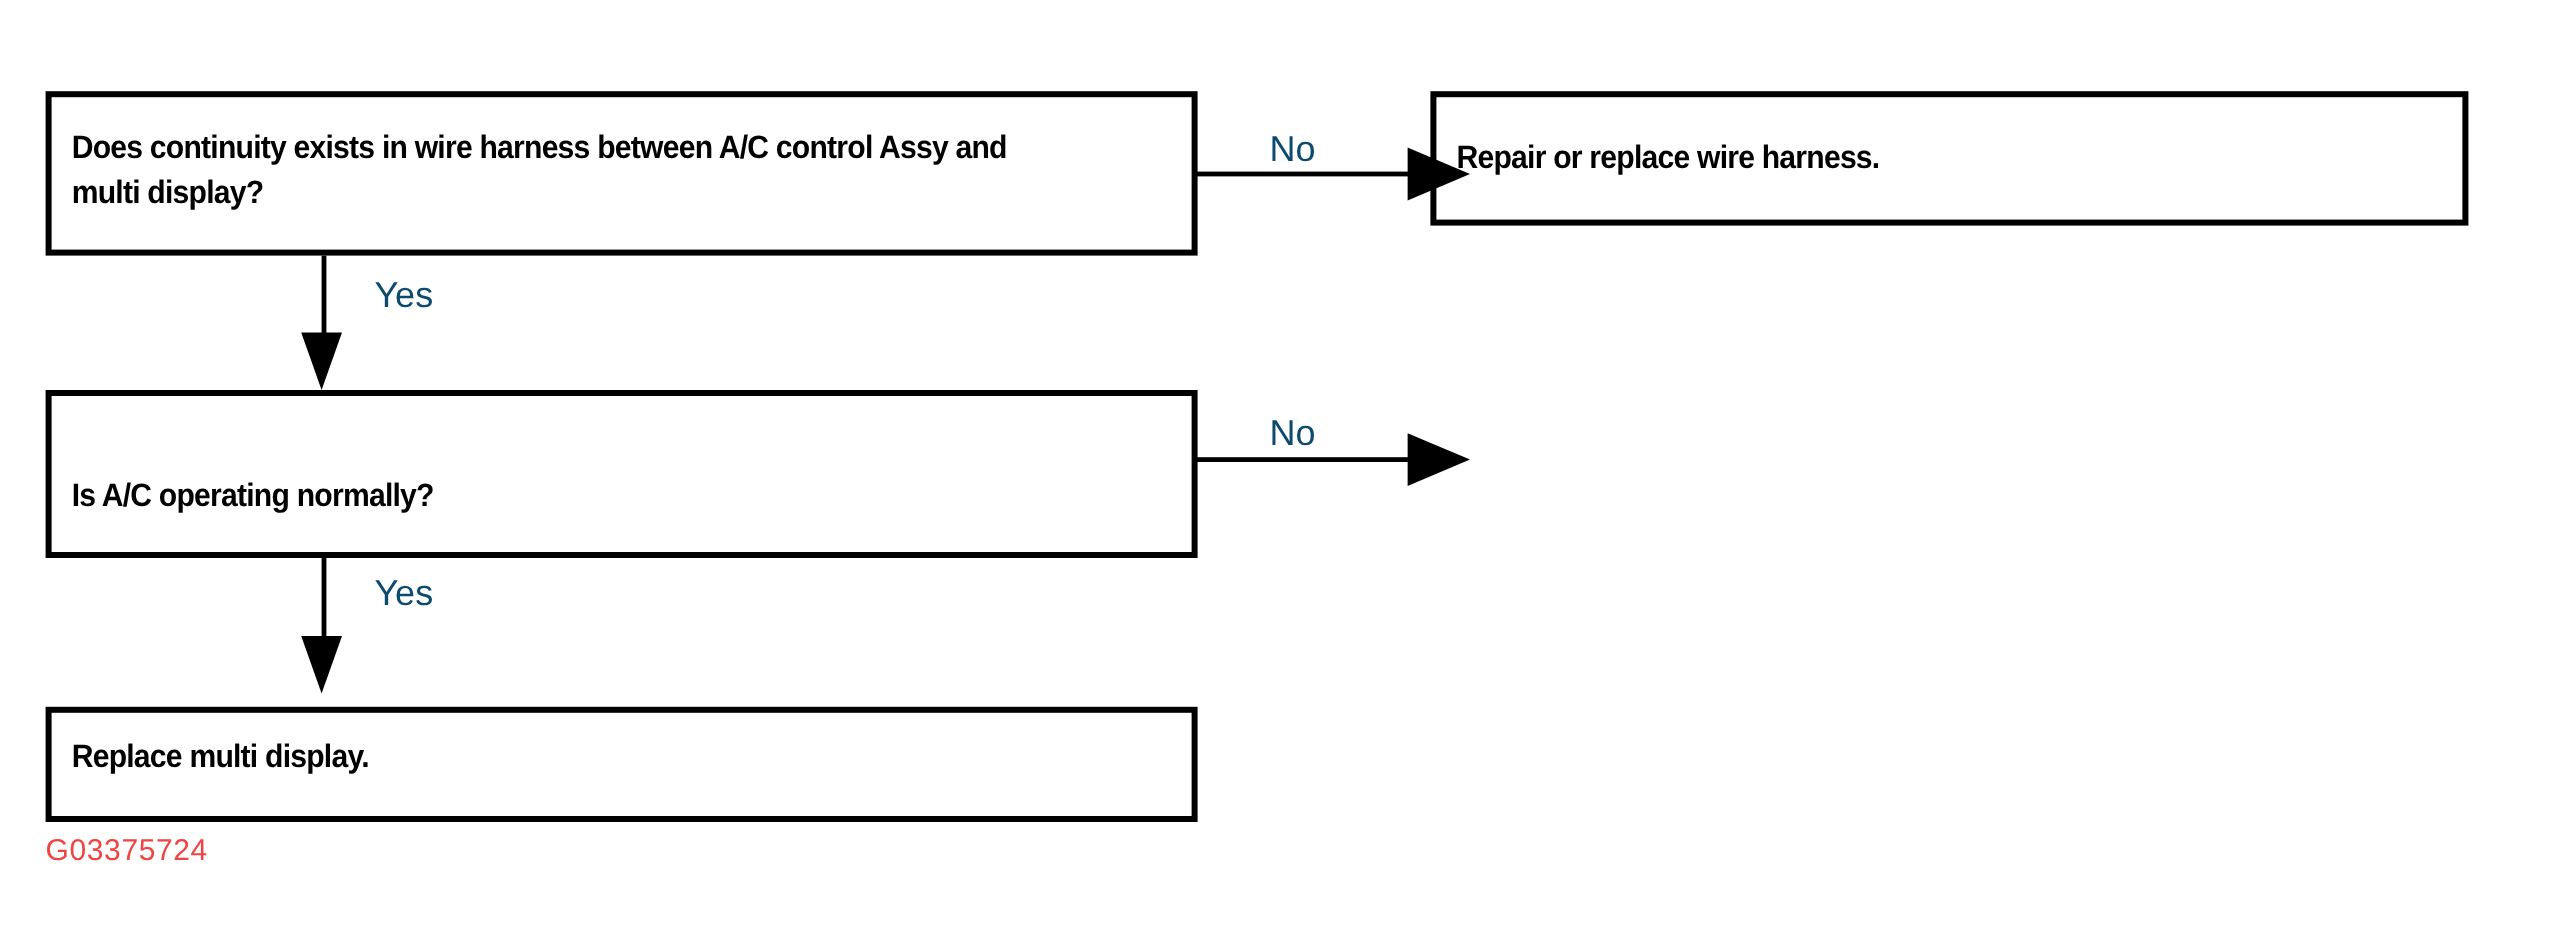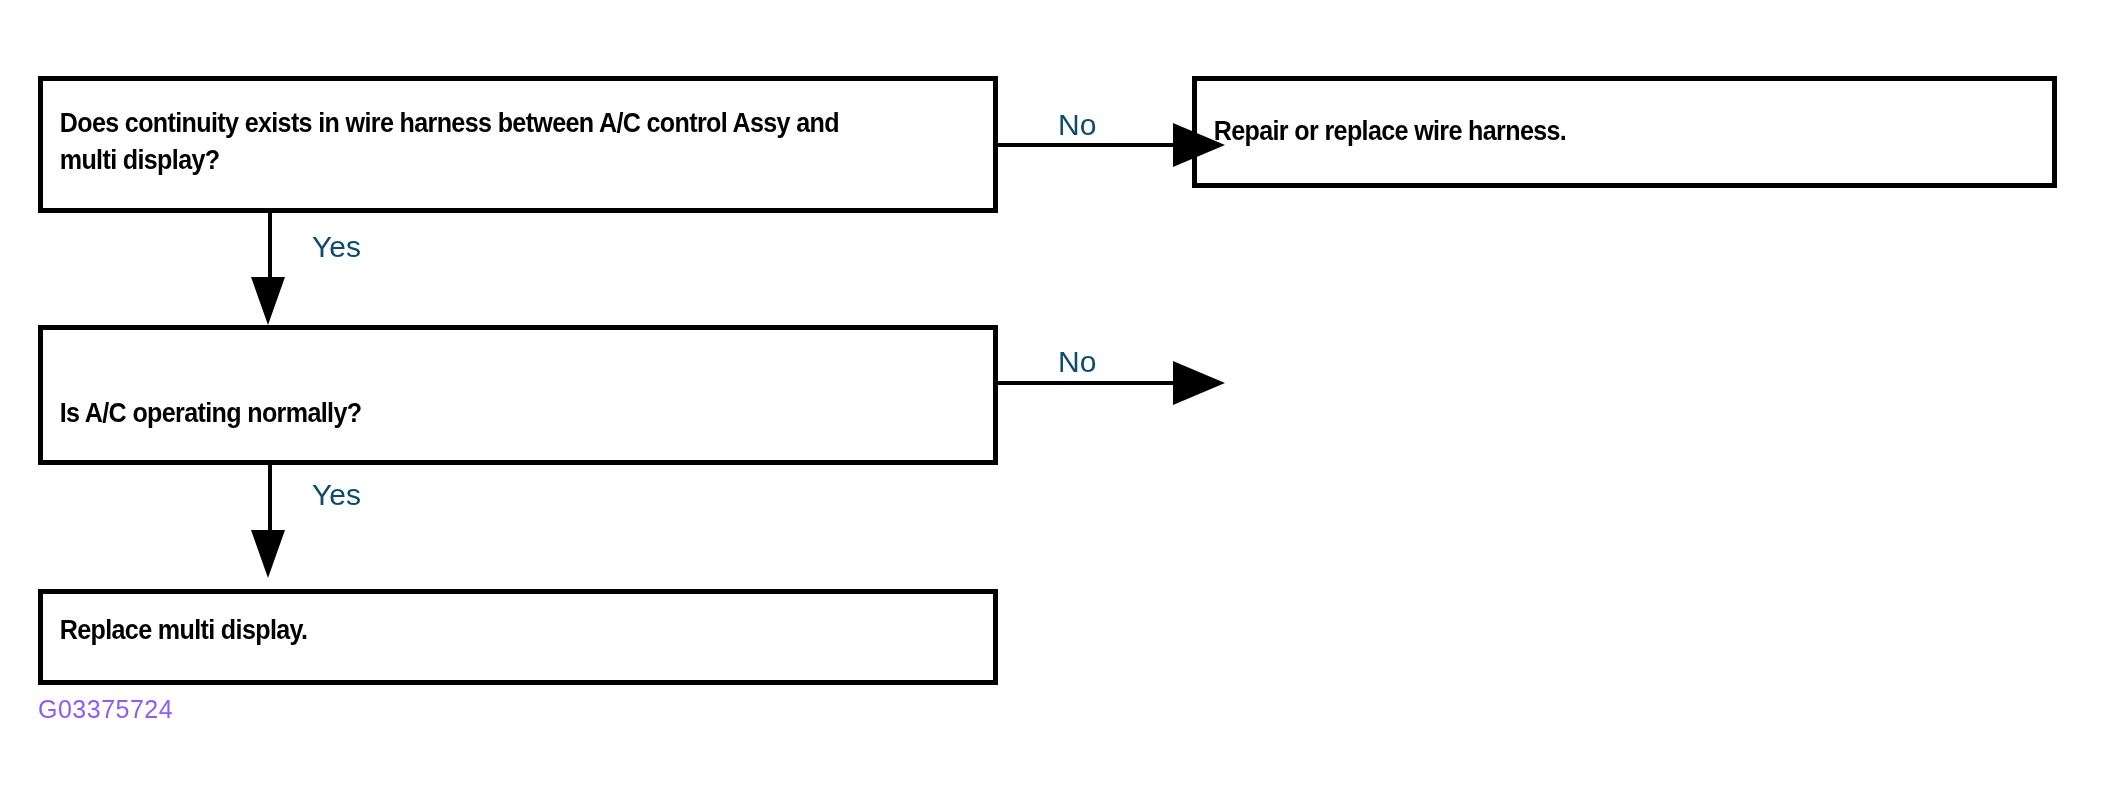--- a/index.html
+++ b/index.html
@@ -104,21 +104,21 @@
   
   #no2-line   { left: 996px; top: 381px; width: 185px; }
   #no2-head   { left: 1173px; top: 361px; }
   #no2-label  { left: 1058px; top: 345px; }
 
   
   #figure-caption {
     position: absolute;
     left: 38px;
     top: 695px;
-    color: #8b5cf6;
+    color: #ef4444;
     font-size: 25px;
     font-weight: 400;
     letter-spacing: 0.5px;
   }
 </style>
 </head>
 <body>
 
 <div id="canvas">
 

